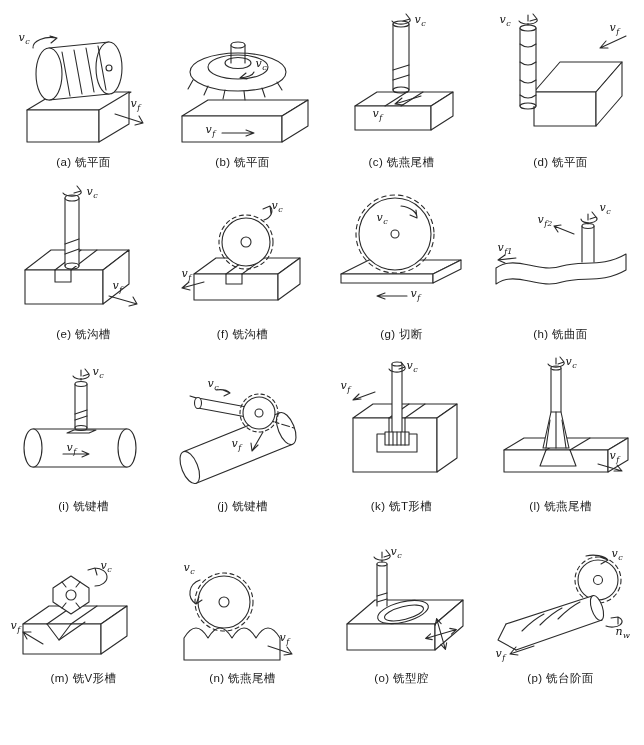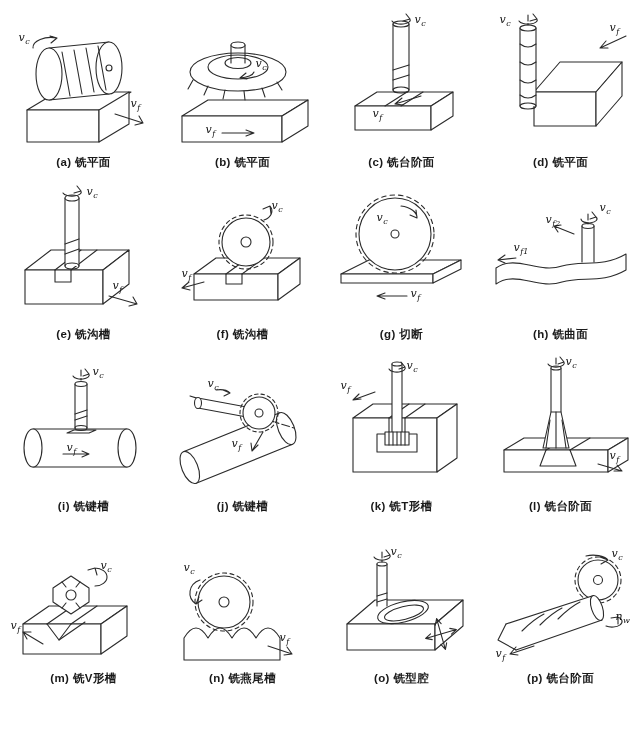--- a/index.html
+++ b/index.html
@@ -4,21 +4,21 @@
 <style>
   html,body{margin:0;padding:0}
   body{background:#ffffff}
   .page{width:644px;height:745px;background:#fff;overflow:hidden;
         font-family:"Liberation Sans",sans-serif;color:#1a1a1a}
   .grid{display:grid;grid-template-columns:repeat(4,1fr);row-gap:14px;padding:12px 4px 0}
   .cell{display:flex;flex-direction:column;align-items:center}
   .fig{position:relative;width:150px;height:140px}
   .fig svg{display:block;width:150px;height:140px;fill:none;stroke:#2b2b2b;
            stroke-width:1.1;stroke-linecap:round;stroke-linejoin:round}
-  .cap{margin-top:3px;font-size:11.5px;font-weight:700;letter-spacing:.4px;white-space:nowrap}
+  .cap{margin-top:3px;font-size:11.5px;font-weight:400;letter-spacing:.4px;white-space:nowrap}
   .ann{position:absolute;font-family:"DejaVu Serif",serif;font-style:italic;
        font-size:11px;line-height:1;color:#111}
   .ann sub{font-size:8px;margin-left:.5px}
 </style>
 </head>
 <body>
 
 <div class="page">
 <div class="grid">
 
@@ -75,21 +75,21 @@
         <path d="M66,12 V78 M82,12 V78"></path>
         <ellipse cx="74" cy="12" rx="8" ry="3" fill="#fff"></ellipse>
         <ellipse cx="74" cy="78" rx="8" ry="3"></ellipse>
         <path d="M66,58 l16,-5 M66,68 l16,-5"></path>
         <path d="M65,9 a9,4 0 1 0 18,-2 l-4,-5 m4,5 l-7,2"></path>
         <path d="M94,84 l-26,8 l8,1 m-8,-1 l7,-6"></path>
       </svg>
       <span class="ann" style="left:88px;top:2px"><em>v</em><sub>c</sub></span>
       <span class="ann" style="left:46px;top:96px"><em>v</em><sub>f</sub></span>
     </div>
-    <figcaption class="cap">(c) 铣台阶面</figcaption>
+    <figcaption class="cap">(c) 铣燕尾槽</figcaption>
   </figure>
 
   <figure class="cell" style="margin:0">
     <div class="fig">
       <svg viewBox="0 0 150 140">
         <path d="M48,80 l26,-30 h62 l-26,30 z" fill="#fff"></path>
         <path d="M48,80 h62 v34 h-62 z" fill="#fff"></path>
         <path d="M110,80 l26,-30 v34 l-26,30 z" fill="#fff"></path>
         <path d="M34,16 H50 V94 H34 z" fill="#fff" stroke="none"></path>
         <path d="M34,16 V94 M50,16 V94"></path>
@@ -172,22 +172,22 @@
         <path d="M10,84 C30,70 52,90 76,82 C96,76 116,84 140,70 L140,86 C116,100 96,92 76,98 C52,106 30,86 10,100 Z" fill="#fff"></path>
         <path d="M96,42 H108 V78 H96 z" fill="#fff" stroke="none"></path>
         <path d="M96,42 V78 M108,42 V78"></path>
         <ellipse cx="102" cy="42" rx="6" ry="2.5" fill="#fff"></ellipse>
         <path d="M102,30 V40" stroke-dasharray="6 2.5 1.5 2.5"></path>
         <path d="M95,35 a8,4 0 1 0 15,-2 l-4,-5 m4,5 l-6,2"></path>
         <path d="M88,50 l-20,-8 l7,-1 m-7,1 l4,6"></path>
         <path d="M30,74 l-18,2 l7,3 m-7,-3 l7,-5"></path>
       </svg>
       <span class="ann" style="left:114px;top:18px"><em>v</em><sub>c</sub></span>
-      <span class="ann" style="left:60px;top:30px"><em>v</em><sub>f2</sub></span>
-      <span class="ann" style="left:28px;top:58px"><em>v</em><sub>f1</sub></span>
+      <span class="ann" style="left:52px;top:30px"><em>v</em><sub>f2</sub></span>
+      <span class="ann" style="left:12px;top:58px"><em>v</em><sub>f1</sub></span>
     </div>
     <figcaption class="cap">(h) 铣曲面</figcaption>
   </figure>
 
   <figure class="cell" style="margin:0">
     <div class="fig">
       <svg viewBox="0 0 150 140">
         <path d="M24,73 H118 V111 H24 z" fill="#fff" stroke="none"></path>
         <path d="M24,73 H118 M24,111 H118"></path>
         <ellipse cx="24" cy="92" rx="9" ry="19" fill="#fff"></ellipse>
@@ -268,21 +268,21 @@
         <ellipse cx="70" cy="12" rx="5" ry="2" fill="#fff"></ellipse>
         <path d="M65,56 L57,92 H83 L75,56 z" fill="#fff"></path>
         <path d="M70,56 V92 M64,64 L60,92 M76,64 L80,92"></path>
         <path d="M70,2 V10" stroke-dasharray="6 2.5 1.5 2.5"></path>
         <path d="M62,8 a8,4 0 1 0 16,-2 l-4,-5 m4,5 l-6,2"></path>
         <path d="M112,108 l24,7 l-8,0 m8,0 l-5,-6"></path>
       </svg>
       <span class="ann" style="left:80px;top:0px"><em>v</em><sub>c</sub></span>
       <span class="ann" style="left:124px;top:94px"><em>v</em><sub>f</sub></span>
     </div>
-    <figcaption class="cap">(l) 铣台阶面</figcaption>
+    <figcaption class="cap">(l) 铣燕尾槽</figcaption>
   </figure>
 
   <figure class="cell" style="margin:0">
     <div class="fig">
       <svg viewBox="0 0 150 140">
         <path d="M14,96 l26,-18 h78 l-26,18 z" fill="#fff"></path>
         <path d="M14,96 h78 v30 h-78 z" fill="#fff"></path>
         <path d="M92,96 l26,-18 v30 l-26,18 z" fill="#fff"></path>
         <path d="M38,96 L50,112 L62,96"></path>
         <path d="M38,96 l26,-18 M62,96 l26,-18 M50,112 l26,-18"></path>
@@ -348,19 +348,19 @@
         <path d="M20,96 L106,68 M30,122 L116,92"></path>
         <ellipse cx="111" cy="80" rx="5.5" ry="13" transform="rotate(-18 111 80)" fill="#fff"></ellipse>
         <path d="M20,96 L12,112 L30,122"></path>
         <path d="M36,103 q12,-12 22,-17 M54,97 q12,-12 22,-17 M72,91 q12,-12 22,-17"></path>
         <path d="M100,28 a16,8 0 0 1 22,4 l-8,-3 m8,3 l-7,4"></path>
         <path d="M48,118 l-24,8 l8,1 m-8,-1 l6,-7"></path>
         <path d="M120,98 a9,5 0 1 0 12,-9 l0,7 m0,-7 l-7,1"></path>
       </svg>
       <span class="ann" style="left:126px;top:20px"><em>v</em><sub>c</sub></span>
       <span class="ann" style="left:10px;top:120px"><em>v</em><sub>f</sub></span>
-      <span class="ann" style="left:130px;top:83px"><em>n</em><sub>w</sub></span>
+      <span class="ann" style="left:130px;top:98px"><em>n</em><sub>w</sub></span>
     </div>
     <figcaption class="cap">(p) 铣台阶面</figcaption>
   </figure>
 
 </div>
 </div>
 
 </body></html>

